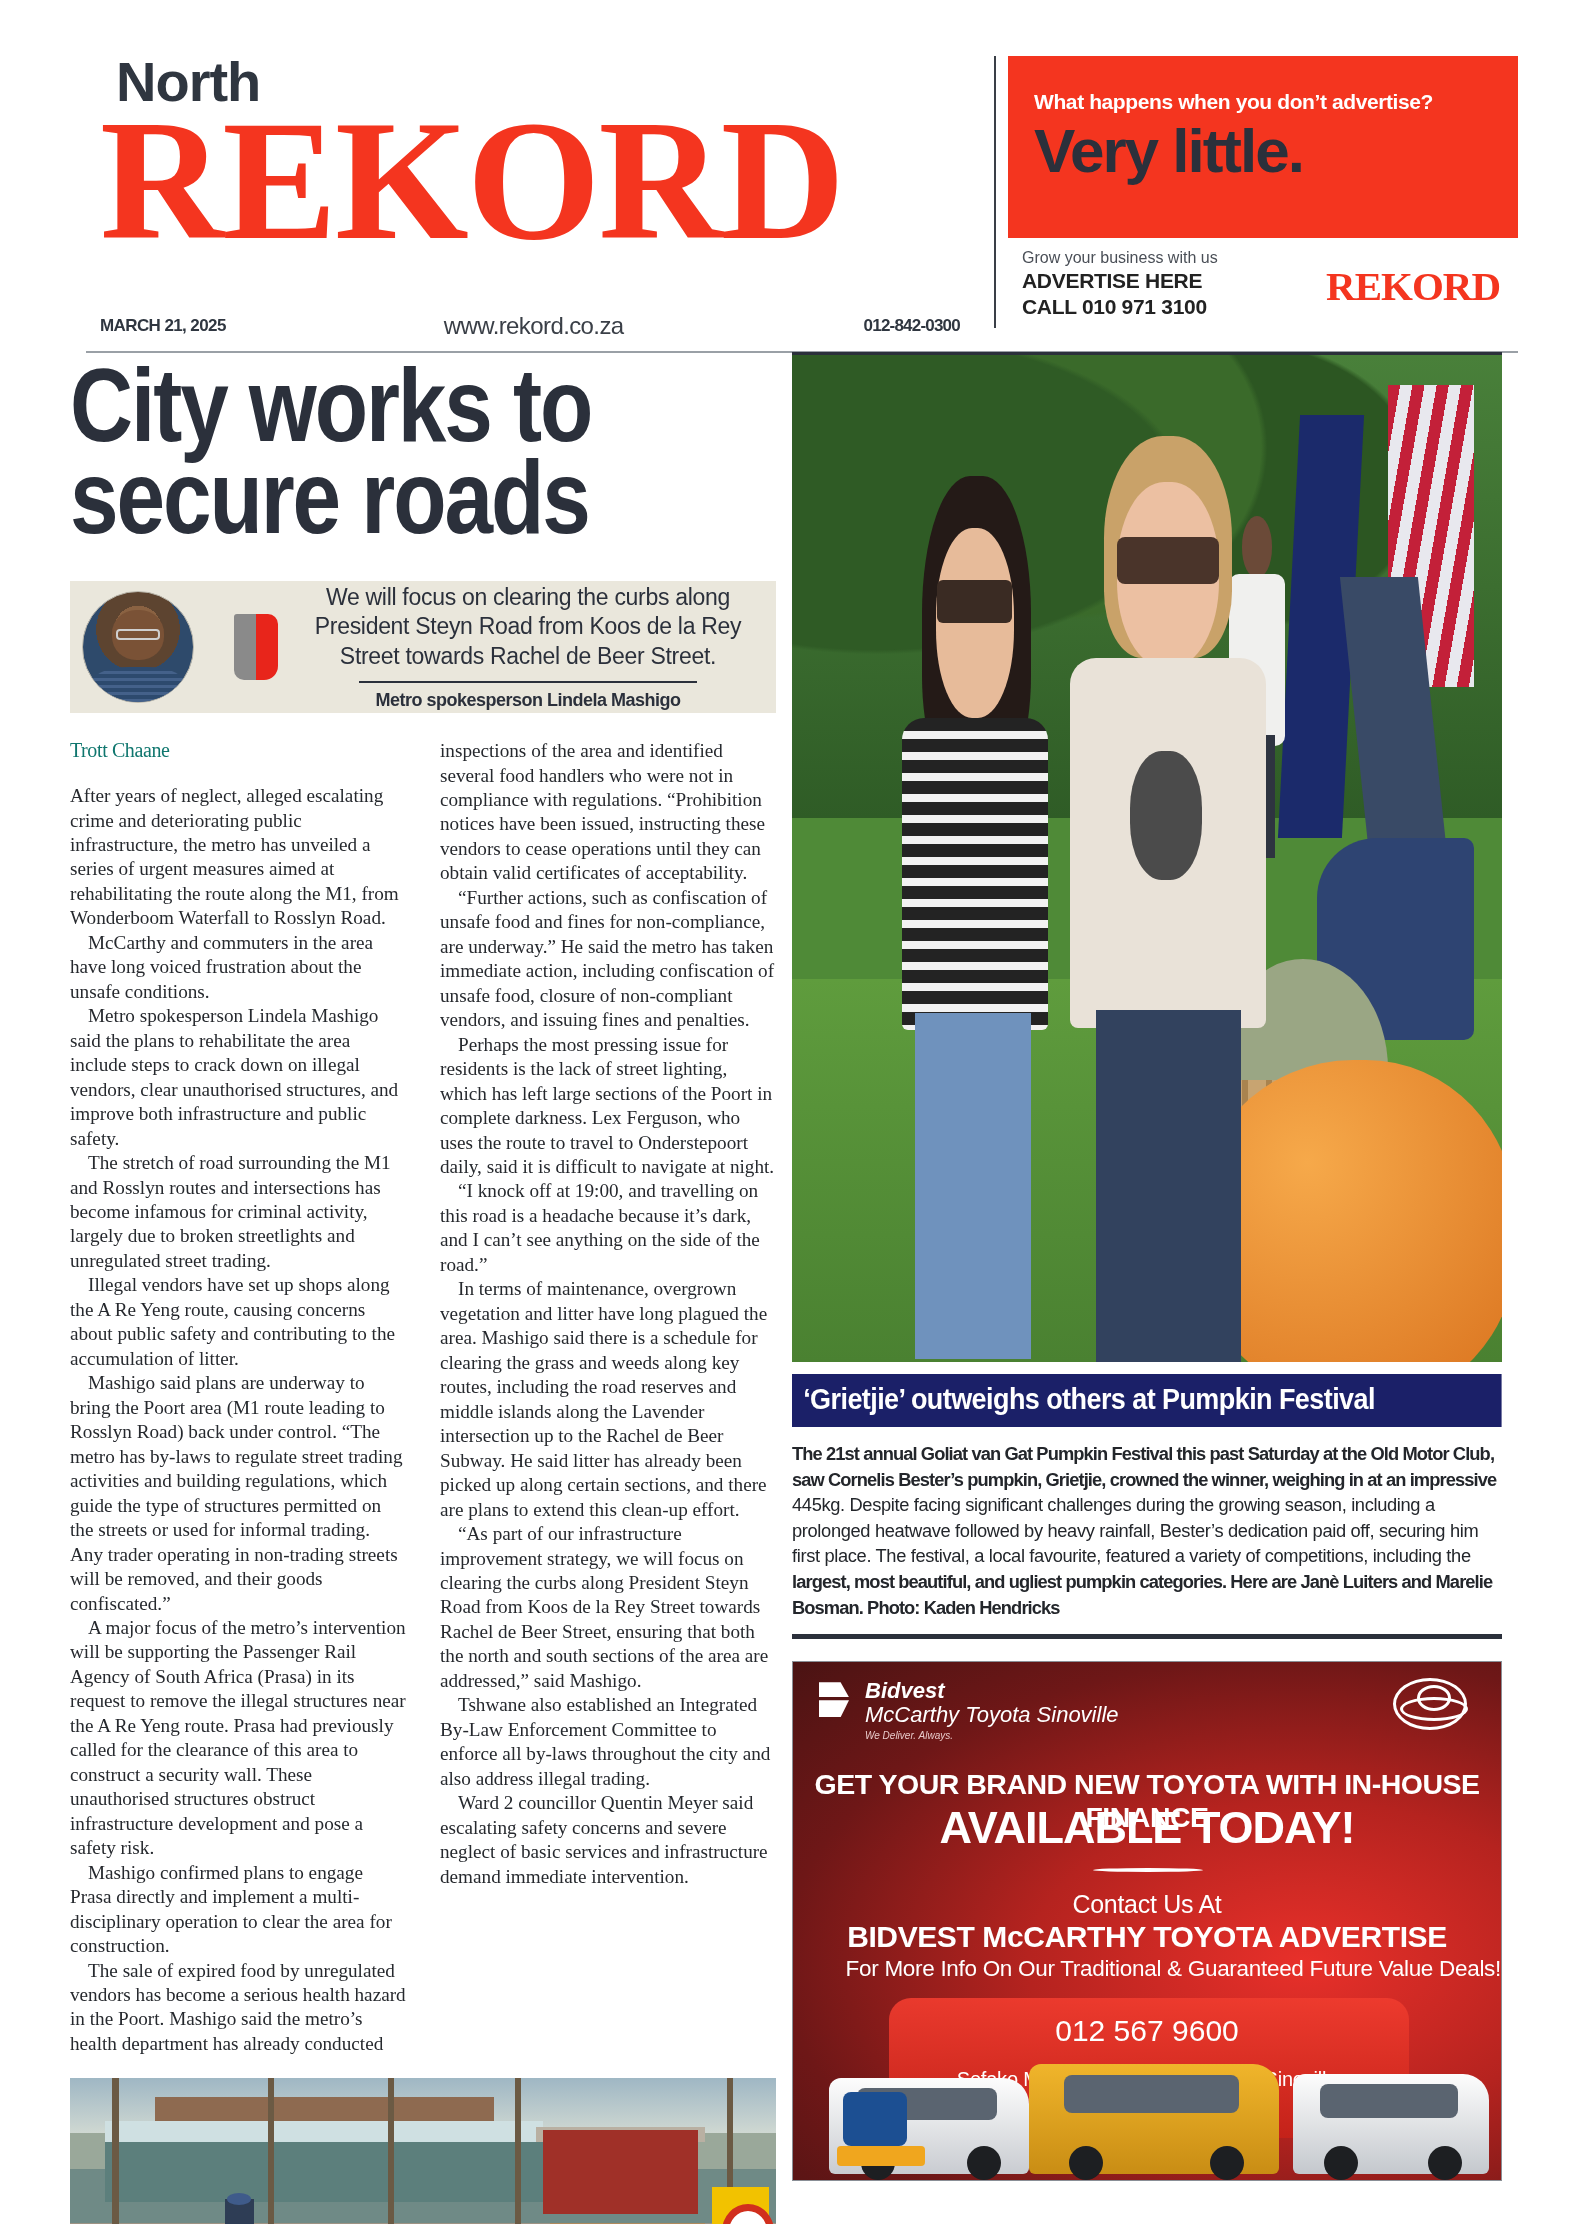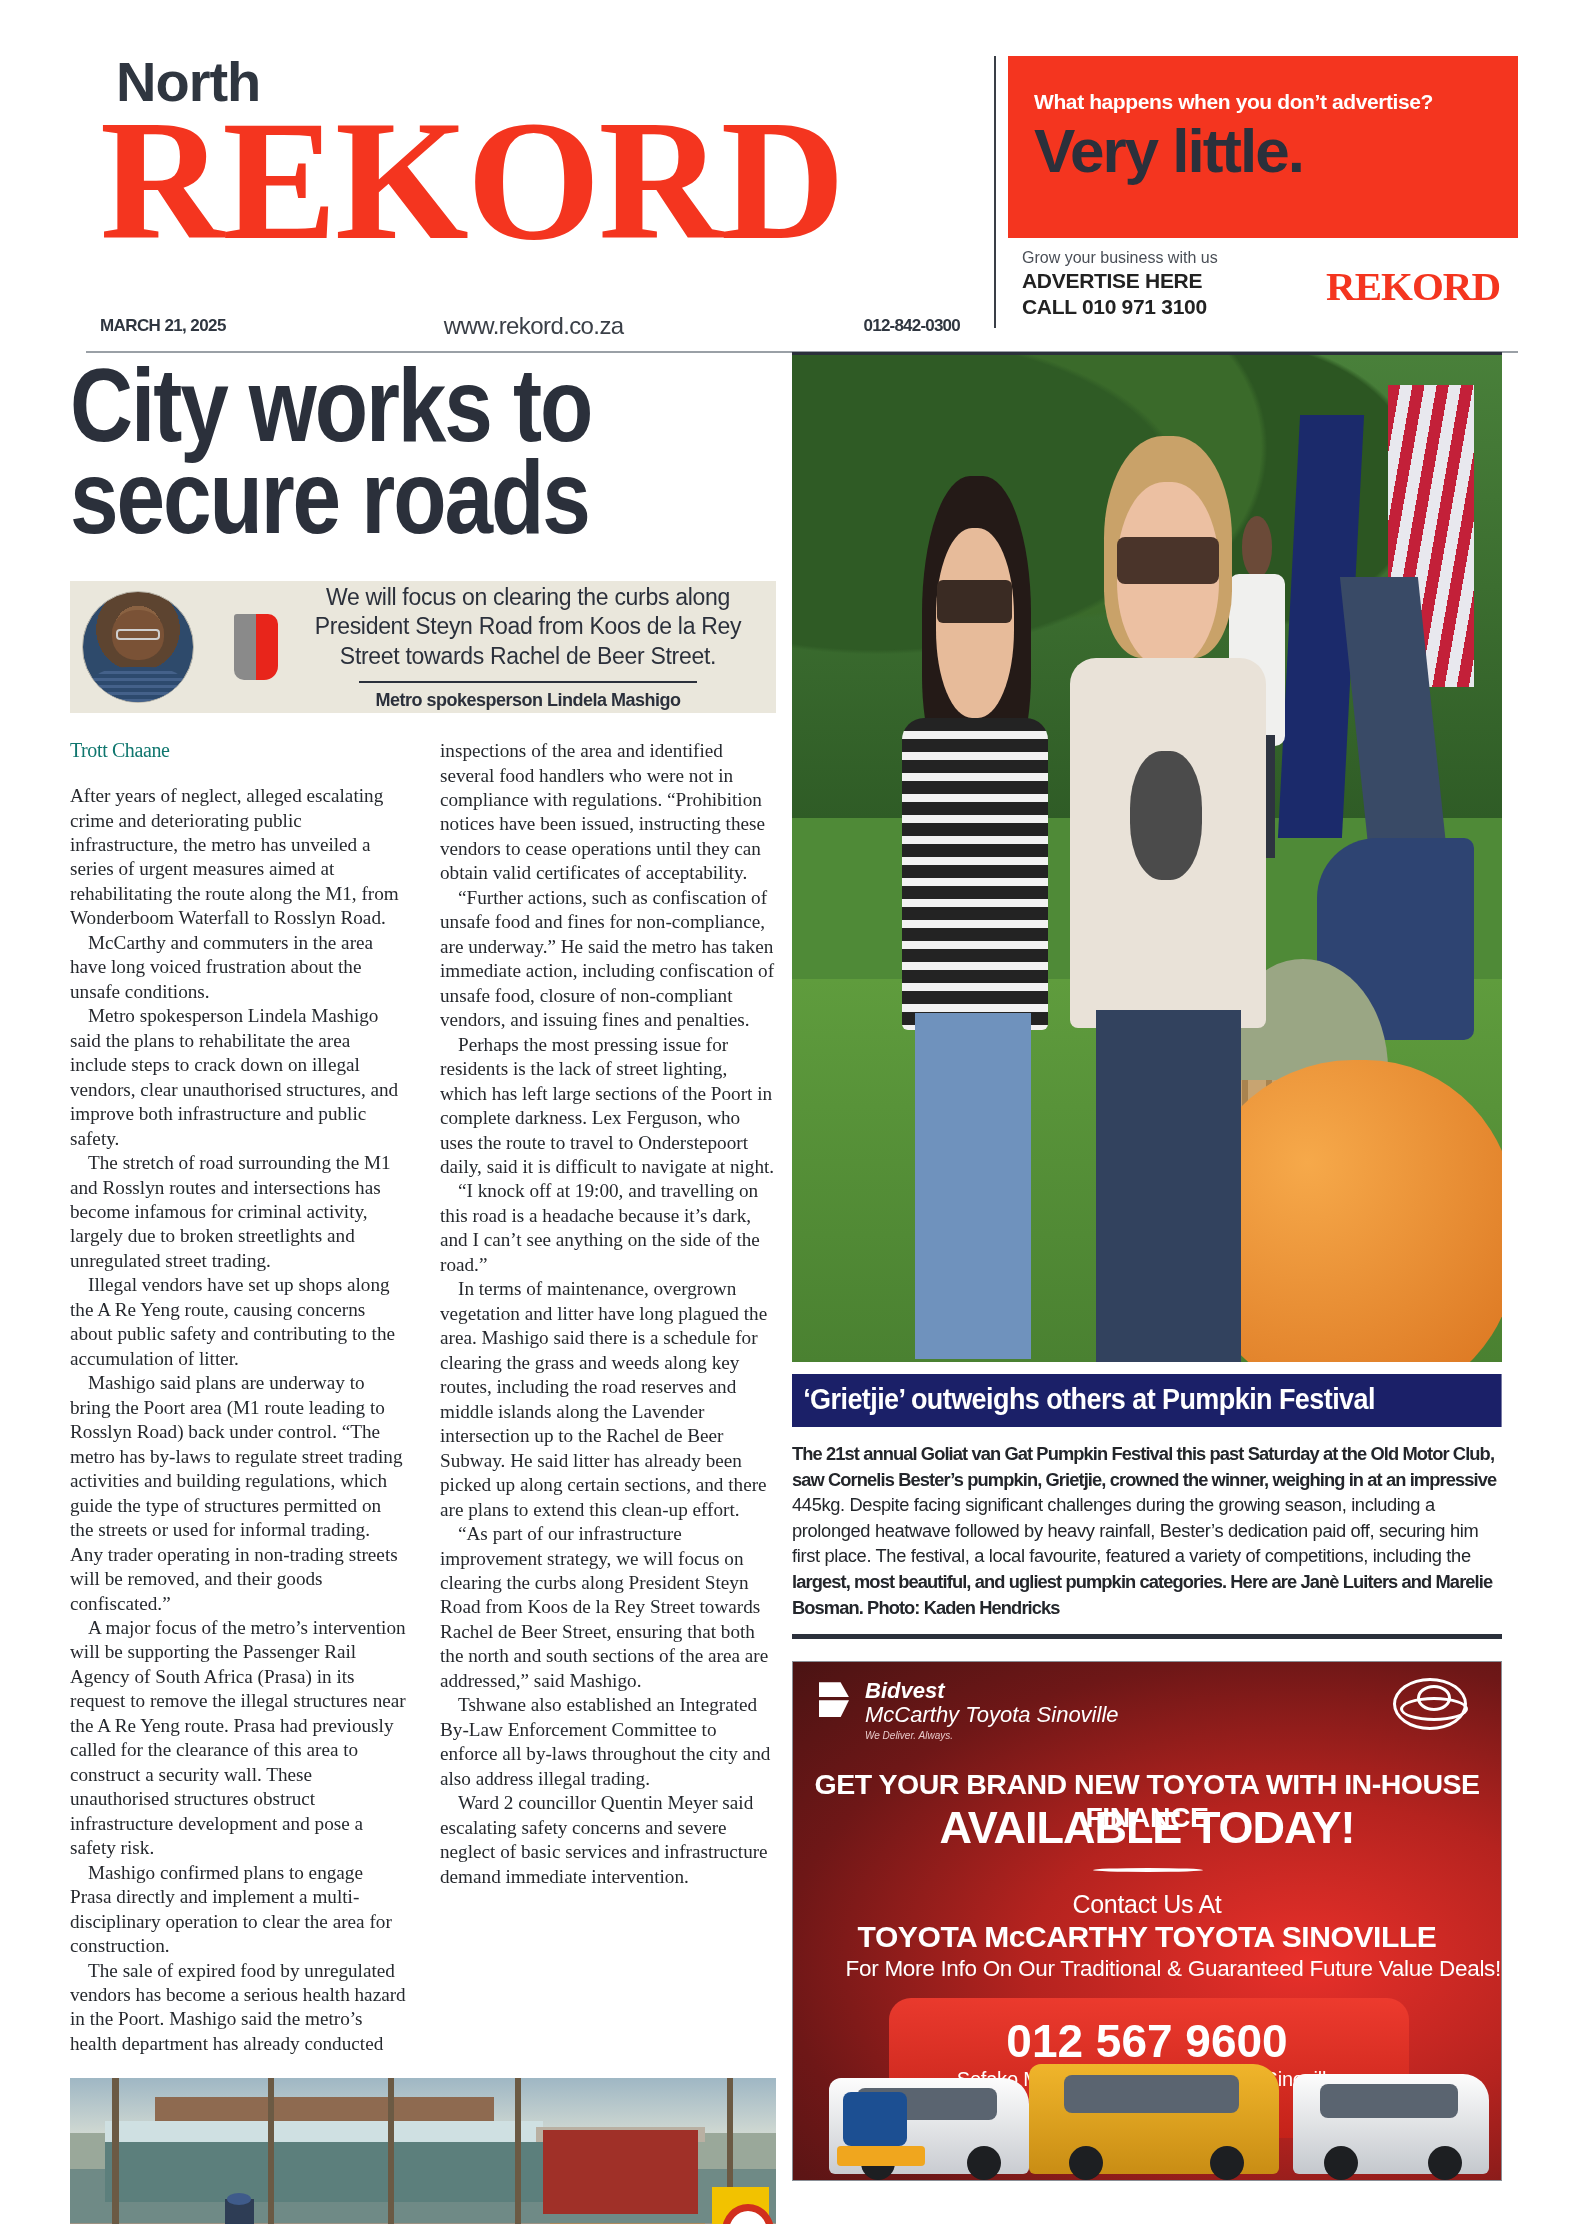--- a/index.html
+++ b/index.html
@@ -164,21 +164,21 @@
   .ty-mark::before { content:""; position:absolute; left:21px; top:4px; width:28px; height:20px; border:3px solid #fff; border-radius:50%; }
   .ty-mark::after { content:""; position:absolute; left:4px; top:16px; width:62px; height:18px; border:3px solid #fff; border-radius:50%; }
   .ty-h1 { position:absolute; left:0; right:0; top: 106px; text-align:center; color:#fff; font-weight:700; font-size: 28.5px; letter-spacing:-0.5px; }
   .ty-h2 { position:absolute; left:0; right:0; top: 140px; text-align:center; color:#fff; font-weight:700; font-size: 45px; letter-spacing:-1px; }
   .ty-div { position:absolute; left: 300px; top: 206px; width: 110px; height: 4px; background:#fff; border-radius:50%; }
   .ty-c1 { position:absolute; left:0; right:0; top: 228px; text-align:center; color:#fff; font-size: 25px; letter-spacing:-0.3px; }
   .ty-c2 { position:absolute; left:0; right:0; top: 258px; text-align:center; color:#fff; font-weight:700; font-size: 30px; letter-spacing:-0.4px; }
   .ty-c3 { position:absolute; left:0; right:0; top: 294px; text-align:right; color:#fff; font-size: 22.5px; letter-spacing:-0.3px; }
   .ty-panel { position:absolute; left: 96px; top: 336px; width: 520px; height: 140px; border-radius: 22px;
      background: linear-gradient(180deg,#ee3b2e,#c52219); opacity:0.95; }
-  .ty-num { position:absolute; left:0; right:0; top: 352px; text-align:center; color:#fff; font-weight:700; font-size: 46px; letter-spacing: 0px; }
+  .ty-num { position:absolute; left:0; right:0; top: 352px; text-align:center; color:#fff; font-weight:400; font-size: 30px; letter-spacing: 0px; }
   .ty-addr { position:absolute; left:0; right:0; top: 406px; text-align:center; color:#fff; font-size: 20px; letter-spacing:-0.2px; }
   .car { position:absolute; bottom: 6px; border-radius: 12px 26px 6px 6px; }
   .car1 { left: 36px; width: 200px; height: 96px; background: linear-gradient(180deg,#fdfdfd,#c9ccd1); }
   .car2 { left: 236px; width: 250px; height: 110px; background: linear-gradient(180deg,#f0b52b,#c98d14); }
   .car3 { left: 500px; width: 196px; height: 100px; background: linear-gradient(180deg,#fdfdfd,#c4c8cd); }
   .car .win { position:absolute; left: 14%; top: 10%; width: 70%; height: 34%; background:#5a6470; border-radius: 8px; }
   .car .wheel { position:absolute; bottom:-6px; width: 34px; height: 34px; border-radius:50%; background:#1d1f22; }
   .car .w1 { left: 16%; } .car .w2 { right: 14%; }
   .ty-badge { position:absolute; left: 50px; bottom: 34px; width: 64px; height: 54px; background:#1c4f92; border-radius:8px; }
   .ty-badge2 { position:absolute; left: 44px; bottom: 14px; width: 88px; height: 20px; background:#f0a61e; border-radius:4px; }
@@ -349,21 +349,21 @@
             <div class="ty-bidtxt2">McCarthy Toyota Sinoville</div>
             <div class="ty-bidtxt3">We Deliver. Always.</div>
           </div>
         </div>
         <div class="ty-mark"></div>
 
         <div class="ty-h1">GET YOUR BRAND NEW TOYOTA WITH IN-HOUSE FINANCE</div>
         <div class="ty-h2">AVAILABLE TODAY!</div>
         <div class="ty-div"></div>
         <div class="ty-c1">Contact Us At</div>
-        <div class="ty-c2">TOYOTA McCARTHY TOYOTA SINOVILLE</div>
+        <div class="ty-c2">BIDVEST McCARTHY TOYOTA ADVERTISE</div>
         <div class="ty-c3">For More Info On Our Traditional &amp; Guaranteed Future Value Deals!</div>
 
         <div class="ty-panel"></div>
         <div class="ty-num">012 567 9600</div>
         <div class="ty-addr">Sefako Makgatho Dr &amp; Albrecht St, Sinoville</div>
 
         <div class="car car1">
           <div class="win"></div>
             <div class="wheel w1"></div>
             <div class="wheel w2"></div>

